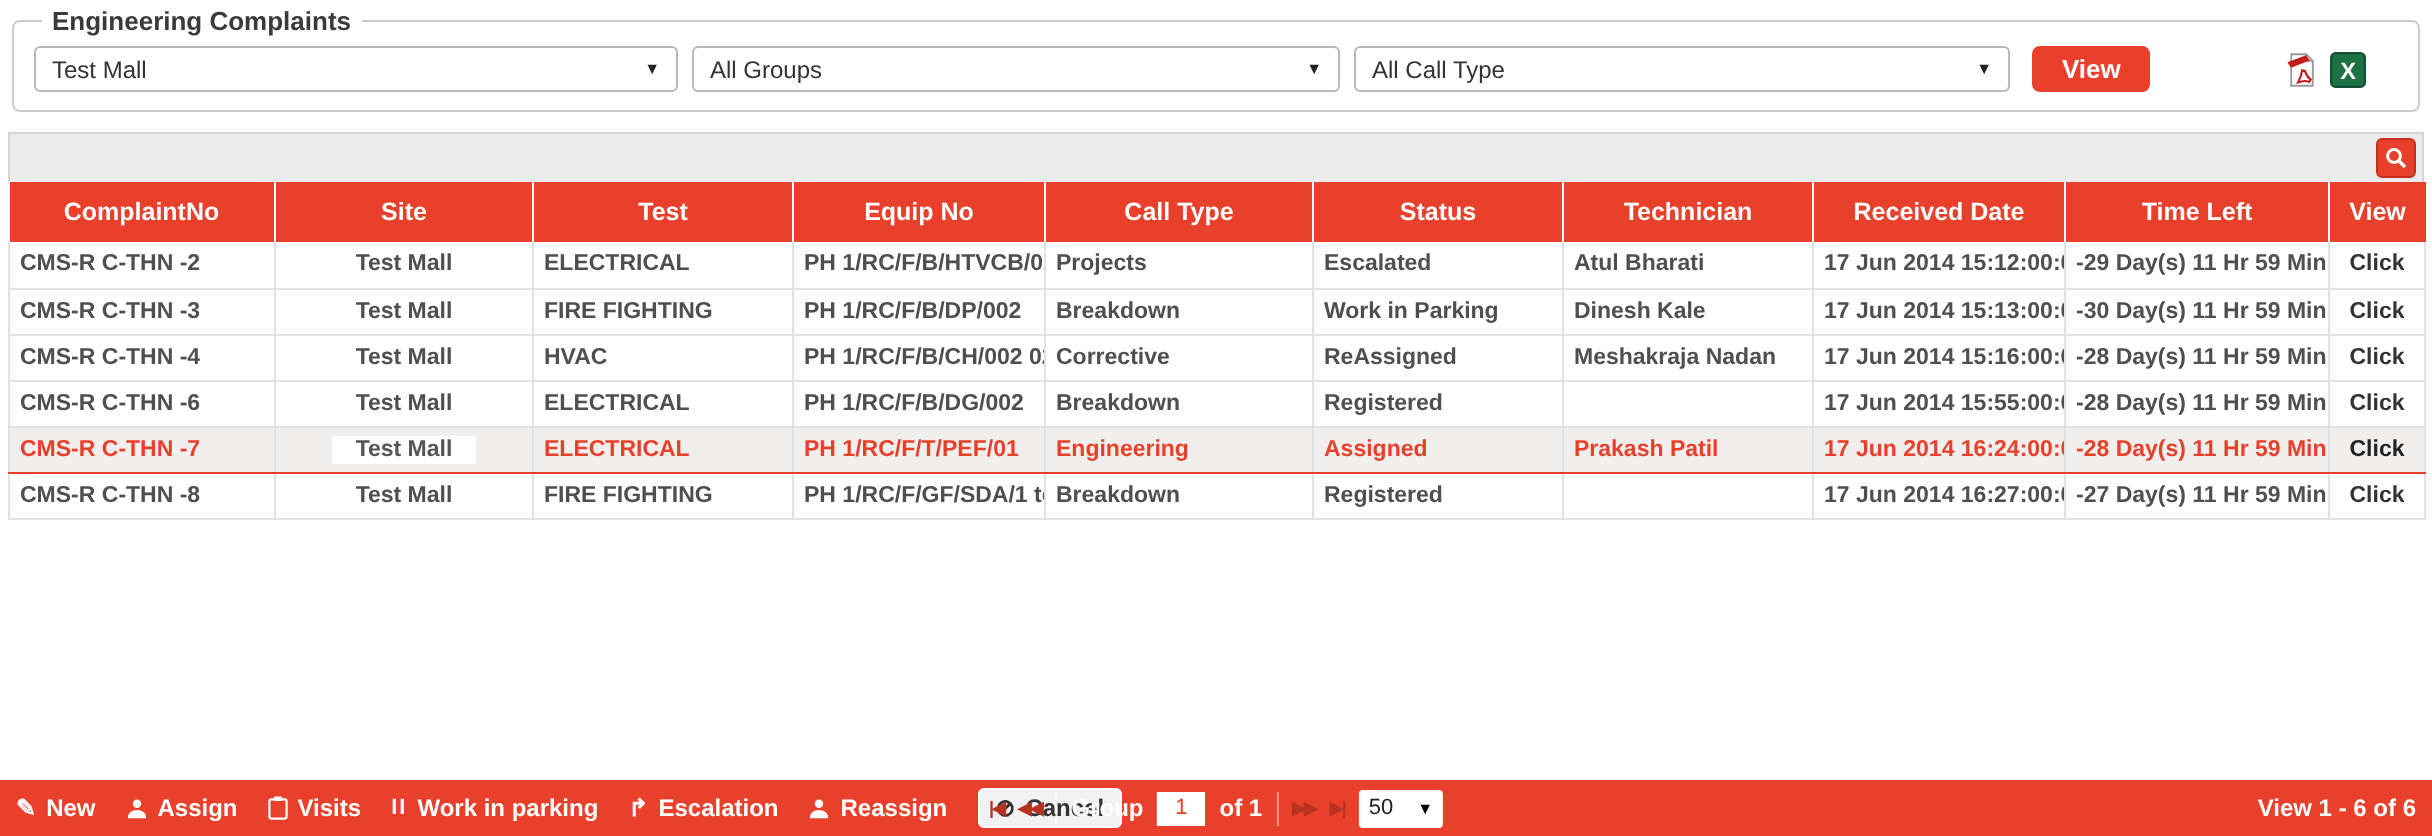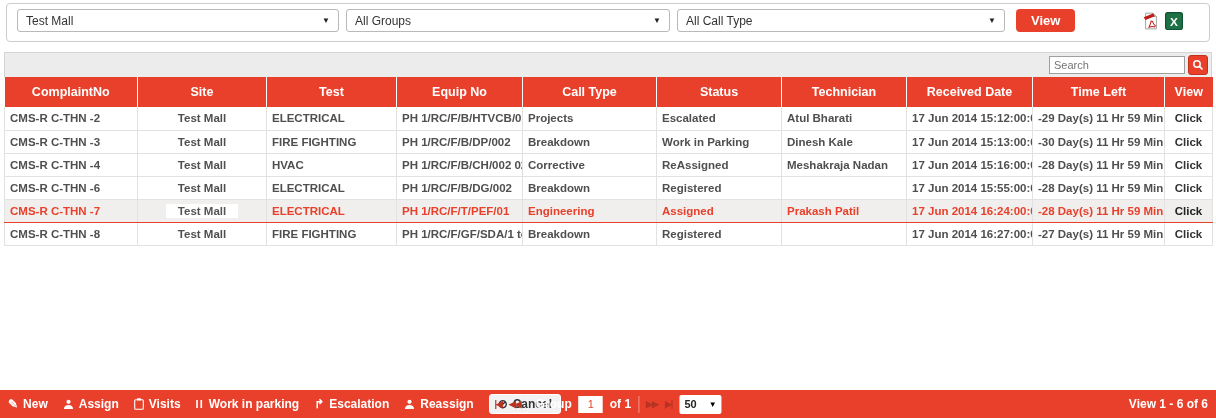--- a/index.html
+++ b/index.html
@@ -60,30 +60,31 @@
   .action .pause{ font-size:11px; letter-spacing:1px; font-weight:bold; }
   .action.btn-variant{ background:#f2f2f2; color:#333; border:1px solid #fff; border-radius:3px;
                        padding:2px 8px; }
   .pagination{ position:absolute; left:50%; transform:translateX(-50%); display:flex;
                align-items:center; gap:7px; font-size:12px; font-weight:bold; }
   .pg-btn{ font-size:9px; color:#b93322; cursor:pointer; letter-spacing:-1px; }
   .pg-sep{ width:1px; height:17px; background:rgba(255,255,255,0.45); }
   .pg-input{ width:24px; height:17px; border:1px solid #fff; text-align:center; font-size:11px;
              color:var(--red); font-family:"Liberation Sans", sans-serif; }
   .size-box{ background:#fff; color:#222; height:19px; display:flex; align-items:center; gap:12px;
-             padding:0 5px; font-size:11px; font-weight:bold; border-radius:2px; cursor:pointer; }
+             padding:0 5px; font-size:11px; font-weight:normal; border-radius:2px; cursor:pointer; }
   .size-box .caret{ font-size:8px; color:#000; }
   .summary{ margin-left:auto; font-size:12px; font-weight:bold; }
 </style>
 </head>
 <body>
 
 <div class="app">
 
   <fieldset class="filters">
+    <legend>Engineering Complaints</legend>
     <div class="filters-row">
       <div class="selectbox sel-site">
         <span>Test Mall</span>
         <span class="caret">▼</span>
       </div>
       <div class="selectbox sel-group">
         <span>All Groups</span>
         <span class="caret">▼</span>
       </div>
       <div class="selectbox sel-calltype">
@@ -105,21 +106,20 @@
             <rect x="0.5" y="0.5" width="15" height="15" rx="2" fill="#1e7145" stroke="#0f5132"></rect>
             <text x="8" y="12" text-anchor="middle" font-size="10.5" font-weight="bold" fill="#fff" font-family="Liberation Sans, sans-serif">X</text>
           </svg>
         </span>
       </div>
     </div>
   </fieldset>
 
   <div class="grid">
     <div class="grid-toolbar">
-      <input class="search-input" placeholder="Search" style="">
       <button class="search-btn">
         <span style="display:inline-flex">
           <svg width="12" height="12" viewBox="0 0 12 12">
             <circle cx="5" cy="5" r="3.2" fill="none" stroke="#fff" stroke-width="1.5"></circle>
             <line x1="7.4" y1="7.4" x2="10.5" y2="10.5" stroke="#fff" stroke-width="1.7"></line>
           </svg>
         </span>
       </button>
     </div>
     <table class="grid-table">

